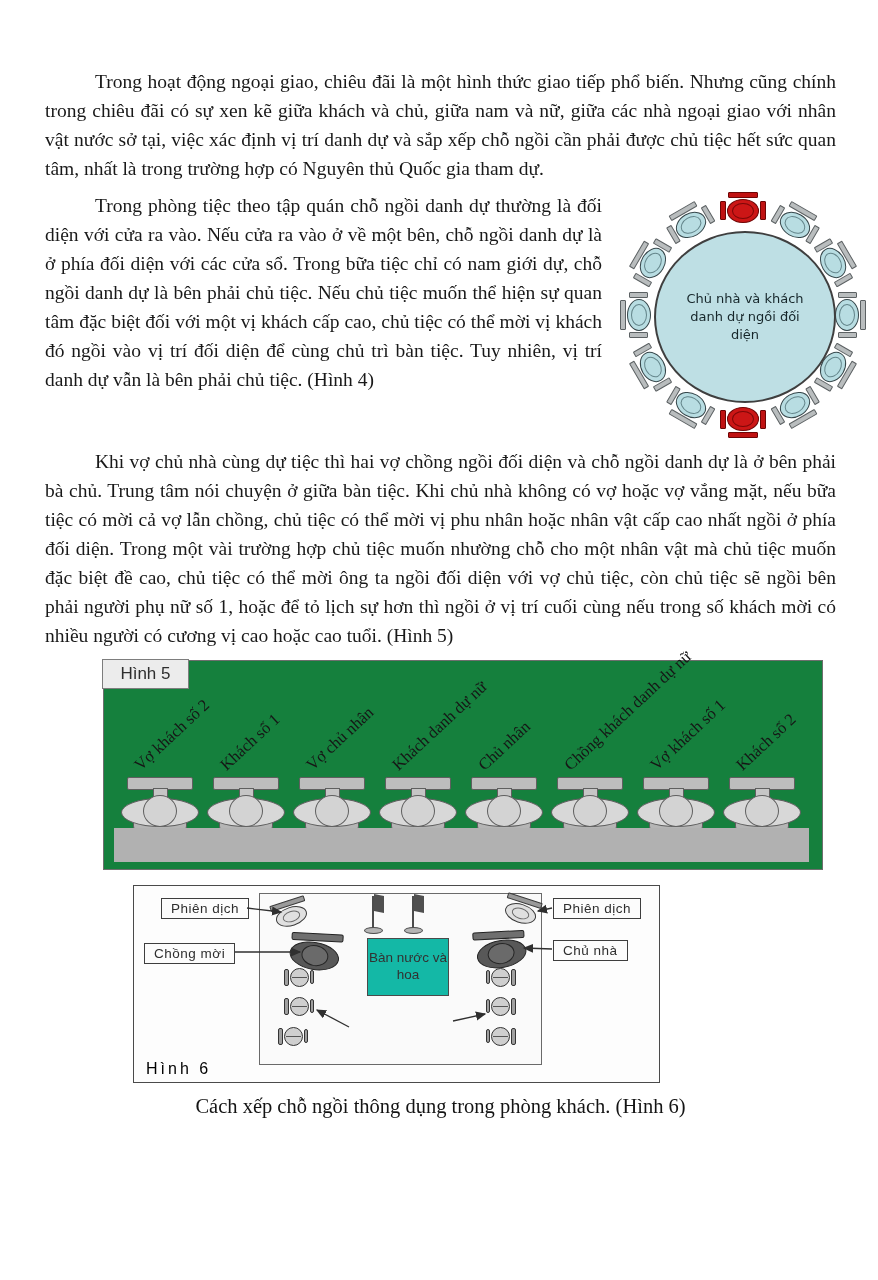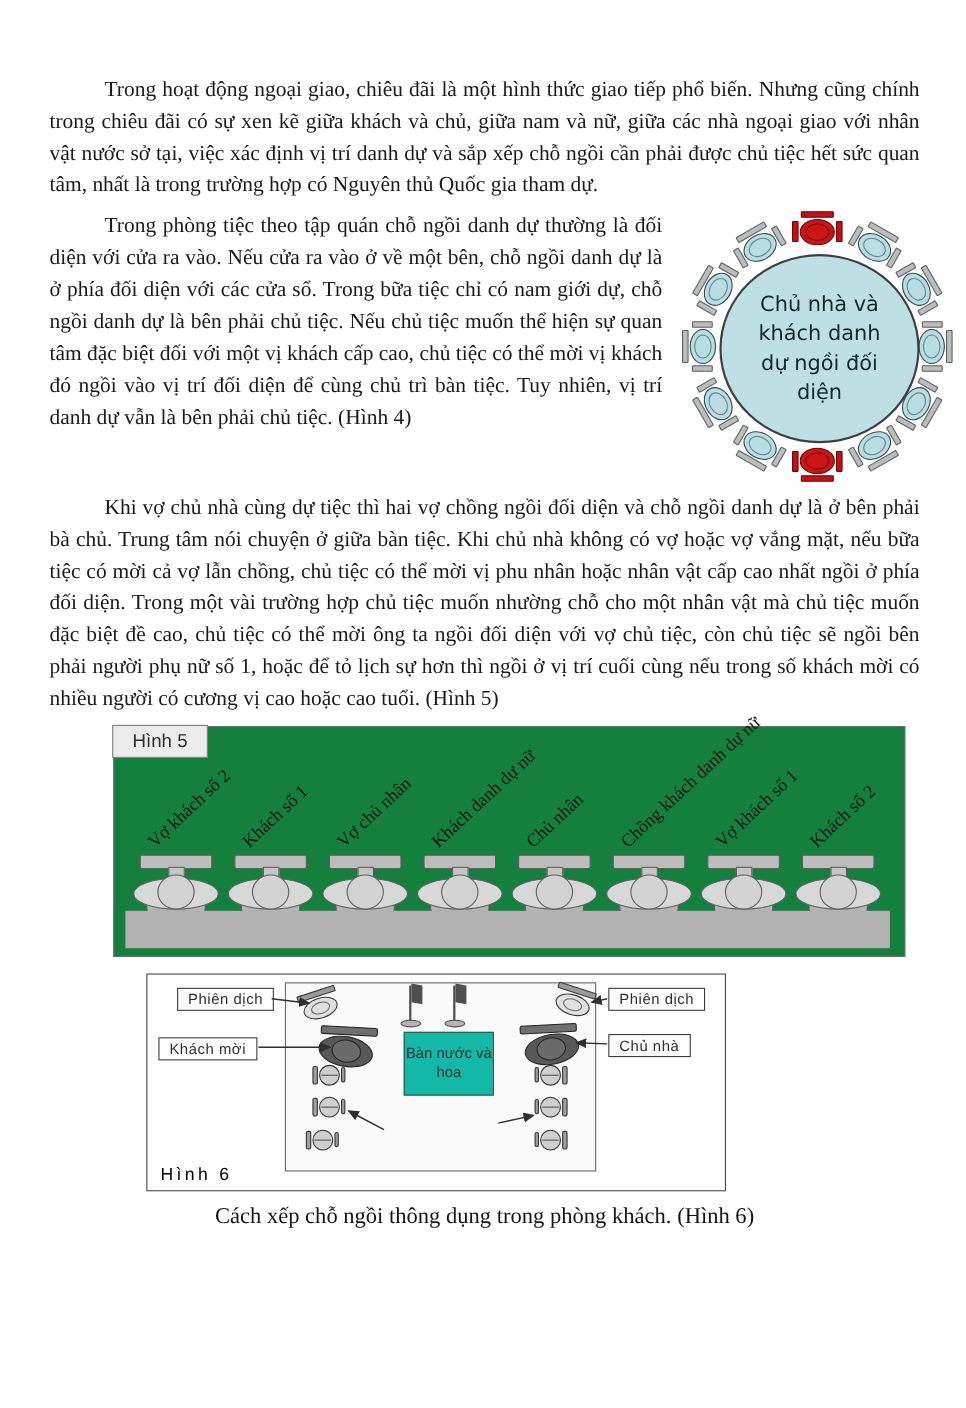--- a/index.html
+++ b/index.html
@@ -17,21 +17,21 @@
   .p1{ margin-top:43px; }
   .p2wrap{ margin-top:8px; }
   .p3{ margin-top:8px; }
 
   
   .fig4{ float:right; width:270px; height:252px; margin:-4px -42px 0 6px; position:relative; }
   .f4-circle{ position:absolute; left:46px; top:44px; width:178px; height:168px;
               background:#bedfe4; border:2px solid #3f3f3f; border-radius:50%;
               display:flex; align-items:center; justify-content:center; }
   .f4-circle span{ font-family:"DejaVu Sans","Liberation Sans",sans-serif;
-                   font-size:19px; line-height:1.4; color:#16262a; text-align:center;
+                   font-size:13px; line-height:1.4; color:#16262a; text-align:center;
                    padding:0 26px; }
   .f4-ring{ position:absolute; left:135px; top:128px; width:0; height:0; }
   .f4-seat{ position:absolute; left:-23px; top:-15px; width:46px; height:30px; }
   .f4-seat:nth-child(1){ transform:rotate(0deg)   translateY(-106px); }
   .f4-seat:nth-child(2){ transform:rotate(30deg)  translateY(-106px); }
   .f4-seat:nth-child(3){ transform:rotate(60deg)  translateY(-106px); }
   .f4-seat:nth-child(4){ transform:rotate(90deg)  translateY(-106px); }
   .f4-seat:nth-child(5){ transform:rotate(120deg) translateY(-106px); }
   .f4-seat:nth-child(6){ transform:rotate(150deg) translateY(-106px); }
   .f4-seat:nth-child(7){ transform:rotate(180deg) translateY(-106px); }
@@ -368,21 +368,21 @@
       <div class="f6-member m-r" style="left:352px;top:140px">
           <i class="f6-mem-bl"></i>
           <i class="f6-mem-br"></i>
           <i class="f6-mem-body"></i>
         </div>
 
       <div class="f6-table">Bàn nước và hoa</div>
 
       <div class="f6-box f6-interp-l">Phiên dịch</div>
       <div class="f6-box f6-interp-r">Phiên dịch</div>
-      <div class="f6-box f6-guest">Khách mời</div>
+      <div class="f6-box f6-guest">Chồng mời</div>
       <div class="f6-box f6-host">Chủ nhà</div>
 
       <svg class="f6-arrows" width="525" height="196" viewBox="0 0 525 196">
         <defs>
           <marker id="ah" markerWidth="9" markerHeight="8" refX="7" refY="3.5" orient="auto">
             <path d="M0,0 L8,3.5 L0,7 Z" fill="#2f2f2f"></path>
           </marker>
         </defs>
         <line x1="113" y1="22" x2="147" y2="26" stroke="#2f2f2f" stroke-width="1.3" marker-end="url(#ah)"></line>
         <line x1="418" y1="22" x2="404" y2="25" stroke="#2f2f2f" stroke-width="1.3" marker-end="url(#ah)"></line>

